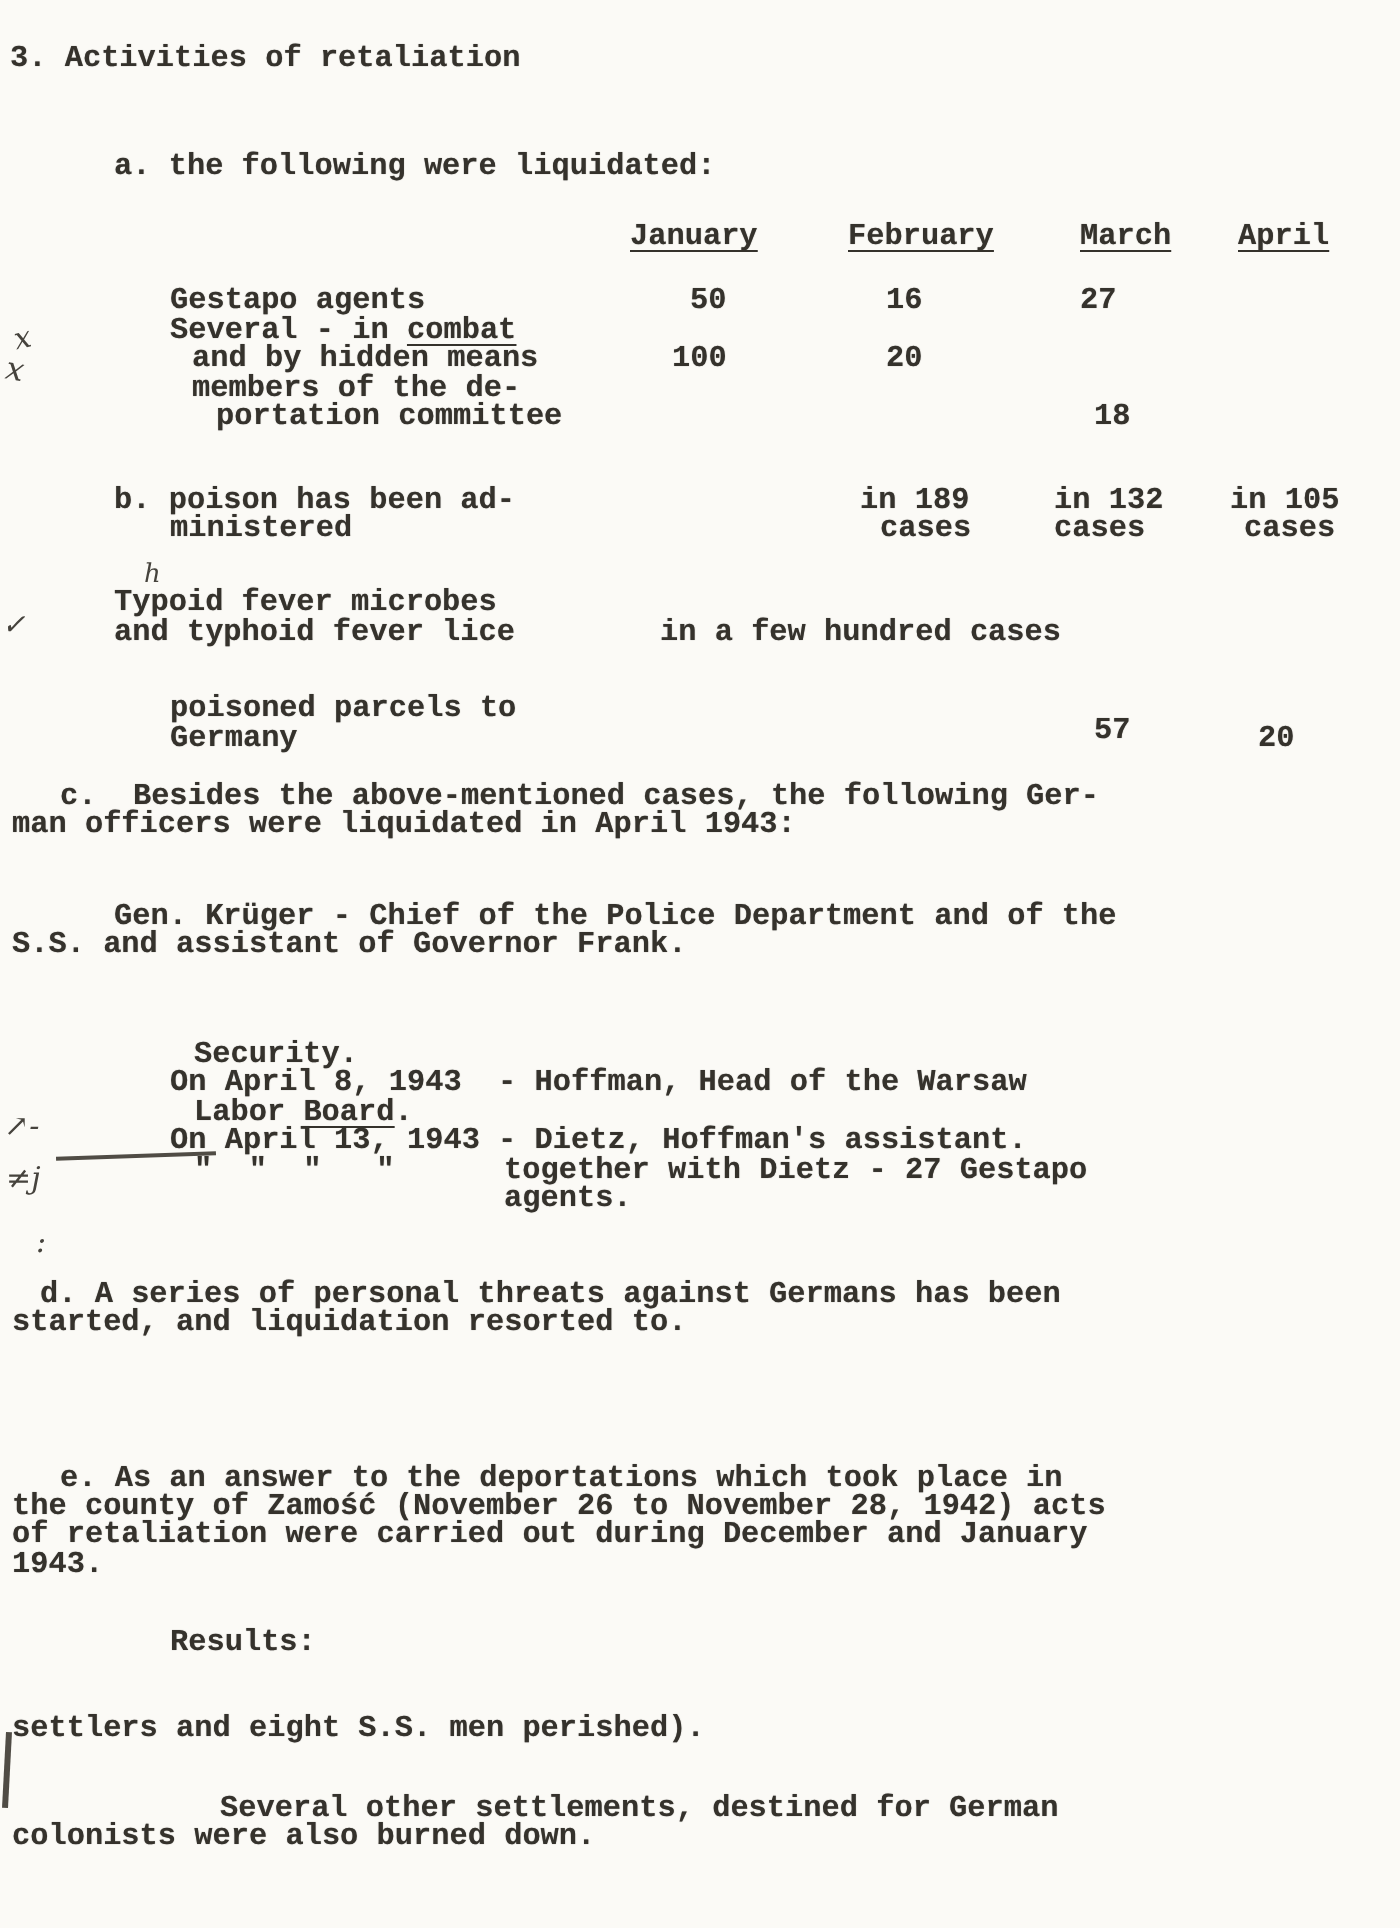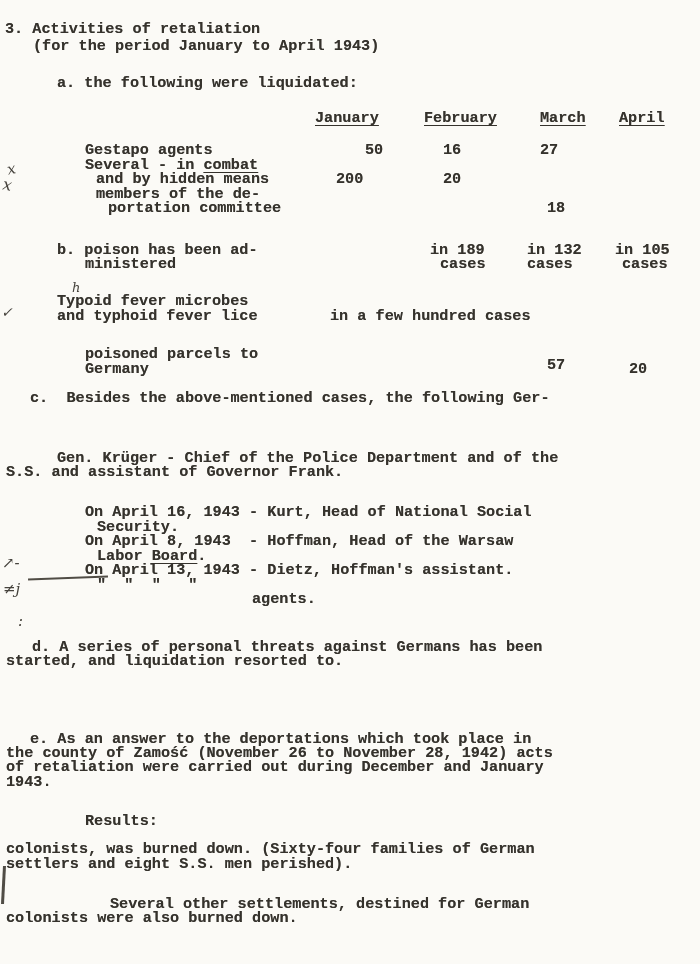--- a/index.html
+++ b/index.html
@@ -43,37 +43,36 @@
     position: absolute;
     background: #504c45;
   }
 </style>
 </head>
 <body>
 
 <div class="page">
 
   <div class="tl" style="left:5px; top:22px">3. Activities of retaliation</div>
-  <div class="tl" style="left:33px; top:39px">(for the period January to April 1943)</div>
 
   <div class="tl" style="left:57px; top:76px">a. the following were liquidated:</div>
 
   <div class="tl ul" style="left:315px; top:111px">January</div>
   <div class="tl ul" style="left:424px; top:111px">February</div>
   <div class="tl ul" style="left:540px; top:111px">March</div>
   <div class="tl ul" style="left:619px; top:111px">April</div>
 
   <div class="tl" style="left:85px; top:143px">Gestapo agents</div>
-  <div class="tl" style="left:365px; top:143px">50</div>
+  <div class="tl" style="left:345px; top:143px">50</div>
   <div class="tl" style="left:443px; top:143px">16</div>
   <div class="tl" style="left:540px; top:143px">27</div>
 
   <div class="tl" style="left:85px; top:158px"><span>Several - in </span><span class="ul">combat</span></div>
   <div class="tl" style="left:96px; top:172px">and by hidden means</div>
-  <div class="tl" style="left:336px; top:172px">200</div>
+  <div class="tl" style="left:336px; top:172px">100</div>
   <div class="tl" style="left:443px; top:172px">20</div>
 
   <div class="tl" style="left:96px; top:187px">members of the de-</div>
   <div class="tl" style="left:108px; top:201px">portation committee</div>
   <div class="tl" style="left:547px; top:201px">18</div>
 
   <div class="tl" style="left:57px; top:243px">b. poison has been ad-</div>
   <div class="tl" style="left:430px; top:243px">in 189</div>
   <div class="tl" style="left:527px; top:243px">in 132</div>
   <div class="tl" style="left:615px; top:243px">in 105</div>
@@ -86,44 +85,44 @@
   <div class="tl" style="left:57px; top:309px">and typhoid fever lice</div>
   <div class="tl" style="left:57px; top:294px">Typoid fever microbes</div>
   <div class="tl" style="left:330px; top:309px">in a few hundred cases</div>
 
   <div class="tl" style="left:85px; top:347px">poisoned parcels to</div>
   <div class="tl" style="left:85px; top:362px">Germany</div>
   <div class="tl" style="left:547px; top:358px">57</div>
   <div class="tl" style="left:629px; top:362px">20</div>
 
   <div class="tl" style="left:30px; top:391px">c.  Besides the above-mentioned cases, the following Ger-</div>
+  <div class="tl" style="left:6px;  top:405px">man officers were liquidated in April 1943:</div>
 
   <div class="tl" style="left:57px; top:451px">Gen. Krüger - Chief of the Police Department and of the</div>
   <div class="tl" style="left:6px;  top:465px">S.S. and assistant of Governor Frank.</div>
 
-  <div class="tl" style="left:85px; top:505px">On April 16, 1943 - Kurt, Head of National Social</div>
   <div class="tl" style="left:97px; top:520px">Security.</div>
 
   <div class="tl" style="left:85px; top:534px">On April 8, 1943  - Hoffman, Head of the Warsaw</div>
   <div class="tl" style="left:97px; top:549px"><span>Labor </span><span class="ul">Board</span><span>.</span></div>
 
   <div class="tl" style="left:85px; top:563px">On April 13, 1943 - Dietz, Hoffman's assistant.</div>
   <div class="tl" style="left:97px; top:578px">"  "  "   "</div>
+  <div class="tl" style="left:252px; top:578px">together with Dietz - 27 Gestapo</div>
   <div class="tl" style="left:252px; top:592px">agents.</div>
 
-  <div class="tl" style="left:32px; top:640px">d. A series of personal threats against Germans has been</div>
+  <div class="tl" style="left:20px; top:640px">d. A series of personal threats against Germans has been</div>
   <div class="tl" style="left:6px;  top:654px">started, and liquidation resorted to.</div>
 
   <div class="tl" style="left:30px; top:732px">e. As an answer to the deportations which took place in</div>
   <div class="tl" style="left:6px;  top:746px">the county of Zamość (November 26 to November 28, 1942) acts</div>
   <div class="tl" style="left:6px;  top:760px">of retaliation were carried out during December and January</div>
   <div class="tl" style="left:6px;  top:775px">1943.</div>
 
   <div class="tl" style="left:85px;  top:814px">Results:</div>
-  <div class="tl" style="left:6px;   top:842px">colonists, was burned down. (Sixty-four families of German</div>
   <div class="tl" style="left:110px; top:897px">Several other settlements, destined for German</div>
 
   <div class="tl" style="left:6px;   top:857px">settlers and eight S.S. men perished).</div>
   <div class="tl" style="left:6px;   top:911px">colonists were also burned down.</div>
 
   <div class="hand" style="left:7px; top:160px; font-size:15px; transform:rotate(-12deg)">x</div>
   <div class="hand" style="left:3px; top:175px; font-size:16px; transform:rotate(10deg)">x</div>
   <div class="hand" style="left:1px; top:304px; font-size:14px">✓</div>
   <div class="hand" style="left:72px; top:280px; font-size:13px">h</div>
   <div class="hand" style="left:2px; top:554px; font-size:15px">↗-</div>

